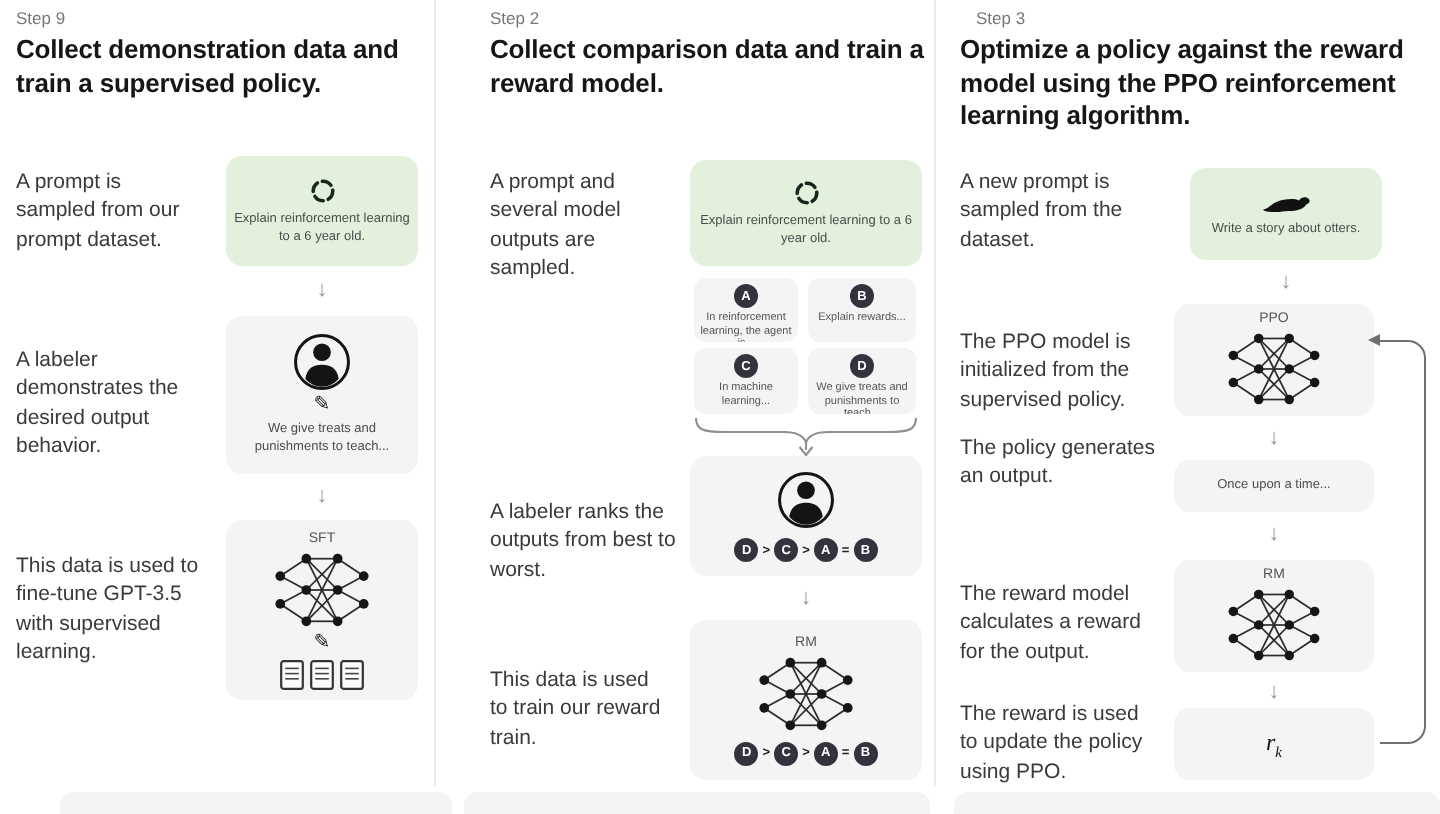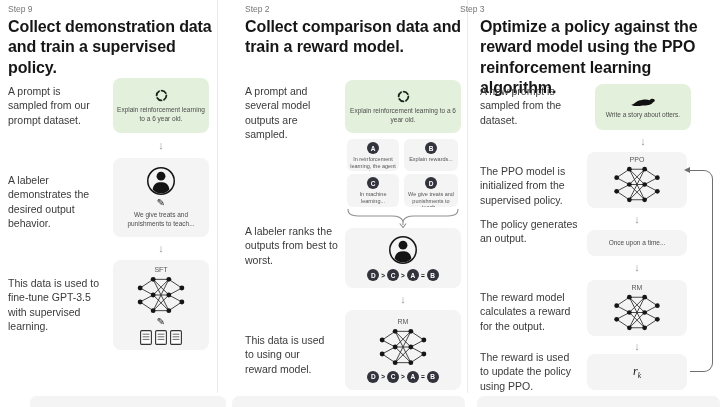--- a/index.html
+++ b/index.html
@@ -1,20 +1,20 @@
 <!DOCTYPE html>
 <html><head>
 <meta charset="utf-8">
 <style>
   html,body{margin:0;padding:0;background:#fff;}
   .canvas{position:relative;width:720px;height:407px;background:#ffffff;overflow:hidden;
           font-family:"Liberation Sans","DejaVu Sans",sans-serif;color:#222;}
   .divider{position:absolute;top:0;width:1px;height:393px;background:#ebebeb;}
   .step-label{position:absolute;font-size:8.5px;color:#767676;}
-  .title{position:absolute;font-size:16px;font-weight:bold;color:#161616;line-height:1.28;letter-spacing:-0.1px;}
+  .title{position:absolute;font-size:13px;font-weight:bold;color:#161616;line-height:1.28;letter-spacing:-0.1px;}
   .caption{position:absolute;font-size:10.5px;color:#3a3a3a;line-height:1.38;}
   .box{position:absolute;border-radius:8px;display:flex;flex-direction:column;align-items:center;
        justify-content:center;text-align:center;box-sizing:border-box;padding:4px;}
   .green{background:#e3f1dc;}
   .gray{background:#f4f4f4;}
   .box-text{font-size:6.5px;color:#4c4c4c;line-height:1.35;margin-top:3px;}
   .model-label{font-size:7px;color:#555;margin-bottom:2px;}
   .arrow{position:absolute;text-align:center;color:#9a9a9e;font-size:11px;height:20px;line-height:20px;}
   .chip{display:inline-flex;width:12px;height:12px;border-radius:50%;background:#32333c;color:#fff;
         font-size:6.5px;font-weight:bold;align-items:center;justify-content:center;flex:none;}
@@ -165,56 +165,56 @@
     <span class="chip">D</span>
     <span class="out-text">We give treats and punishments to teach...</span>
   </div>
 
   <svg style="position:absolute;left:346px;top:208px" width="114" height="20" viewBox="0 0 114 20">
     <path d="M2,1 C2,7 6,8 16,8 L46,8 C52,8 55.5,9.5 57,13 C58.5,9.5 62,8 68,8 L98,8 C108,8 112,7 112,1" fill="none" stroke="#8f8f93" stroke-width="1.1"></path>
     <path d="M57,12.5 L57,17" fill="none" stroke="#8f8f93" stroke-width="1.1"></path>
     <path d="M53.8,15.5 L57,19.5 L60.2,15.5" fill="none" stroke="#8f8f93" stroke-width="1.1"></path>
   </svg>
 
-  <div class="caption" style="left:245px;top:224px;width:100px">A labeler ranks the outputs from best to worst.</div>
+  <div class="caption" style="left:245px;top:249px;width:100px">A labeler ranks the outputs from best to worst.</div>
   <div class="box gray" style="left:345px;top:228px;width:116px;height:60px">
     <svg class="person-svg">
         <use href="#person"></use>
       </svg>
     <div class="rank-row">
       <span class="chip">D</span>
       <span class="rank-sep">&gt;</span>
       <span class="chip">C</span>
       <span class="rank-sep">&gt;</span>
       <span class="chip">A</span>
       <span class="rank-sep">=</span>
       <span class="chip">B</span>
     </div>
   </div>
 
   <div class="arrow" style="left:345px;top:289px;width:116px">↓</div>
 
-  <div class="caption" style="left:245px;top:333px;width:88px">This data is used to using our reward model.</div>
+  <div class="caption" style="left:245px;top:333px;width:88px">This data is used to train our reward train.</div>
   <div class="box gray" style="left:345px;top:310px;width:116px;height:80px">
     <div class="model-label">RM</div>
     <svg class="net-svg">
         <use href="#net"></use>
       </svg>
     <div class="rank-row">
       <span class="chip">D</span>
       <span class="rank-sep">&gt;</span>
       <span class="chip">C</span>
       <span class="rank-sep">&gt;</span>
       <span class="chip">A</span>
       <span class="rank-sep">=</span>
       <span class="chip">B</span>
     </div>
   </div>
 
-  <div class="step-label" style="left:460px;top:4px">Step 3</div>
+  <div class="step-label" style="left:488px;top:4px">Step 3</div>
   <div class="title" style="left:480px;top:17px;width:238px">Optimize a policy against the reward model using the PPO reinforcement learning algorithm.</div>
 
   <div class="caption" style="left:480px;top:84px;width:84px">A new prompt is sampled from the dataset.</div>
   <div class="box green" style="left:595px;top:84px;width:96px;height:46px">
     <svg width="26" height="13" viewBox="0 0 40 18">
       <path d="M2,14 C6,14 8,10 13,8 C18,6 26,5 30,7 C32,4 36,4 37.5,6 C39,7.5 38,9.5 35.5,10.2 C33.5,14 28,15.2 22,15.2 C18,15.2 16,16 13,16 C9,16 4,16 2,14 Z" fill="#111"></path>
     </svg>
     <div class="box-text">Write a story about otters.</div>
   </div>
 

